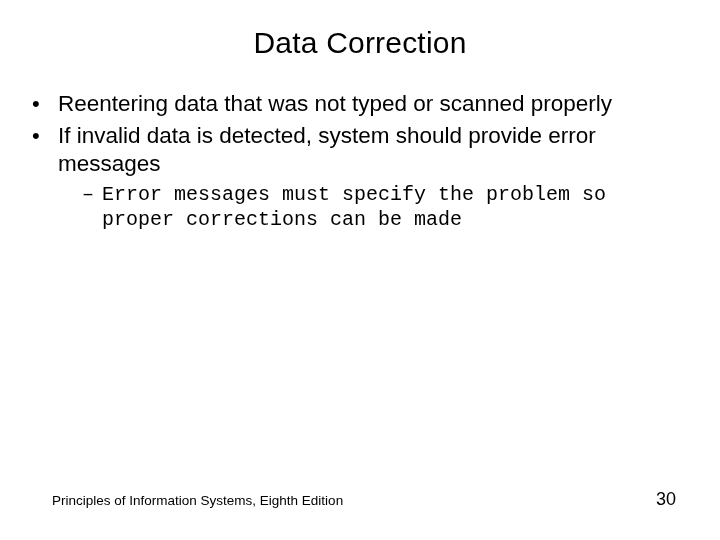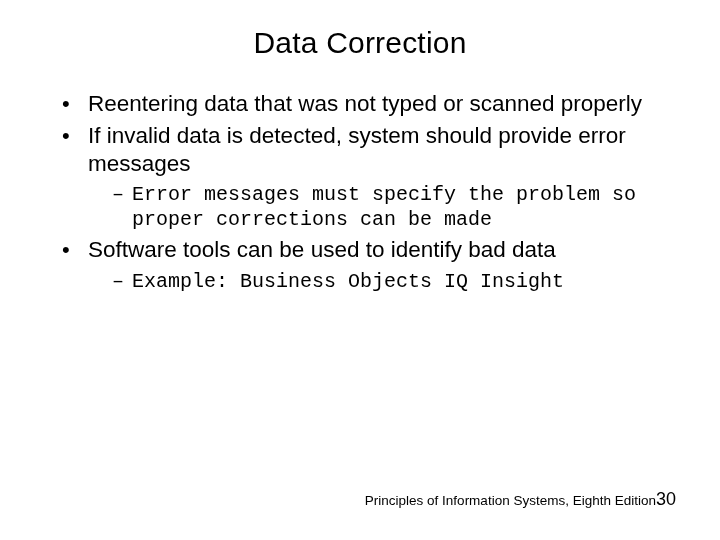--- a/index.html
+++ b/index.html
@@ -22,21 +22,21 @@
   .title {
     text-align: center;
     font-size: 30px;
     font-weight: normal;
     margin: 0;
     padding-top: 26px;
     padding-bottom: 30px;
     letter-spacing: 0.2px;
   }
   .content {
-    padding-left: 62px;
+    padding-left: 32px;
     padding-right: 40px;
   }
   ul.level0 {
     list-style: none;
     margin: 0;
     padding: 0;
   }
   ul.level0 > li {
     position: relative;
     padding-left: 26px;
@@ -69,21 +69,21 @@
     position: absolute;
     left: 0;
     top: 0;
   }
   .footer {
     position: absolute;
     bottom: 30px;
     left: 52px;
     right: 44px;
     display: flex;
-    justify-content: flex-end;
+    justify-content: space-between;
     align-items: baseline;
     font-size: 13.5px;
   }
   .page-num {
     font-size: 18px;
   }
 </style>
 </head>
 <body>
 
@@ -97,28 +97,20 @@
         <span>Reentering data that was not typed or scanned properly</span>
       </li>
       <li>
         <span>If invalid data is detected, system should provide error messages</span>
         <ul class="level1">
           <li>
             <span>Error messages must specify the problem so proper corrections can be made</span>
           </li>
         </ul>
       </li>
-      <li>
-        <span>Software tools can be used to identify bad data</span>
-        <ul class="level1">
-          <li>
-            <span>Example: Business Objects IQ Insight</span>
-          </li>
-        </ul>
-      </li>
     </ul>
   </div>
 
   <div class="footer">
     <span>Principles of Information Systems, Eighth Edition</span>
     <span class="page-num">30</span>
   </div>
 
 </div>
 

